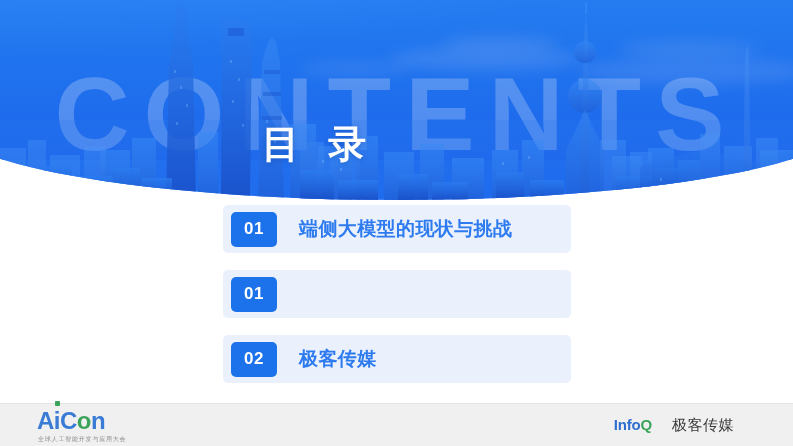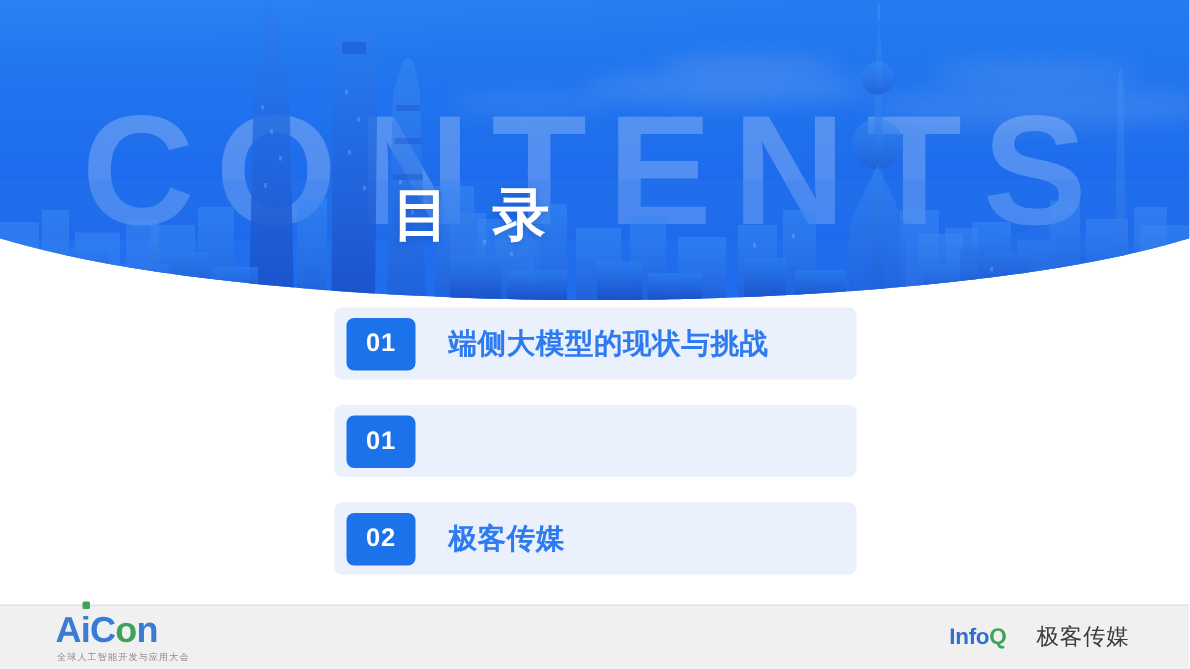--- a/index.html
+++ b/index.html
@@ -201,21 +201,21 @@
     margin-left: 1px;
     font-size: 6px;
     line-height: 1;
     color: #8a8a8a;
     letter-spacing: 0.8px;
     white-space: nowrap;
   }
 
   .footer-right {
     position: absolute;
-    right: 40px;
+    right: 59px;
     top: 13px;
     display: flex;
     align-items: center;
     white-space: nowrap;
     padding-left: 15px;
   }
   .infoq {
     font-size: 15px;
     font-weight: 700;
     line-height: 1;

